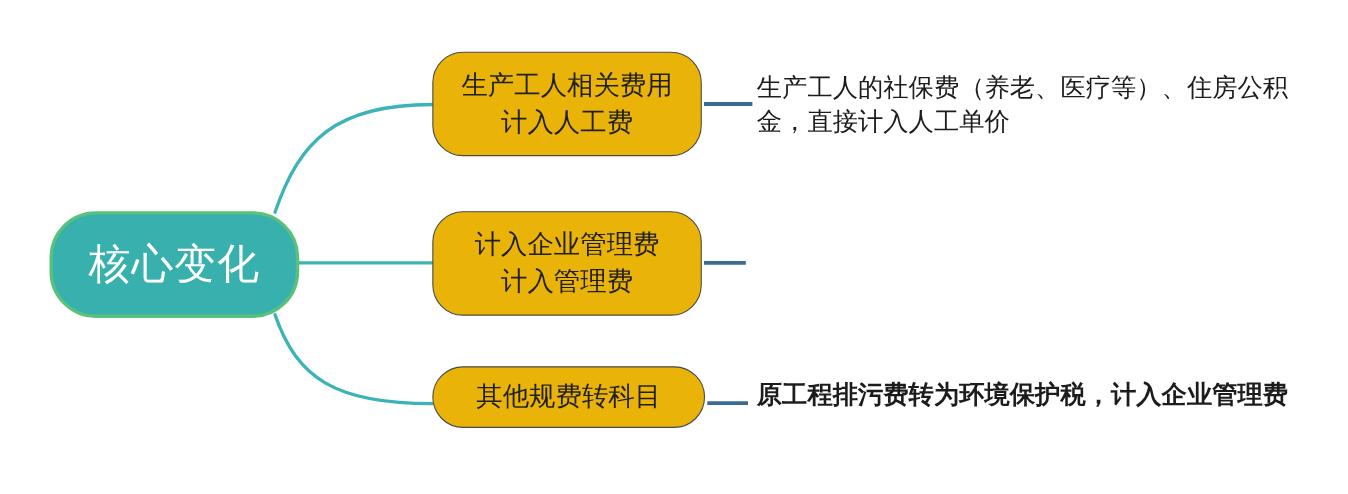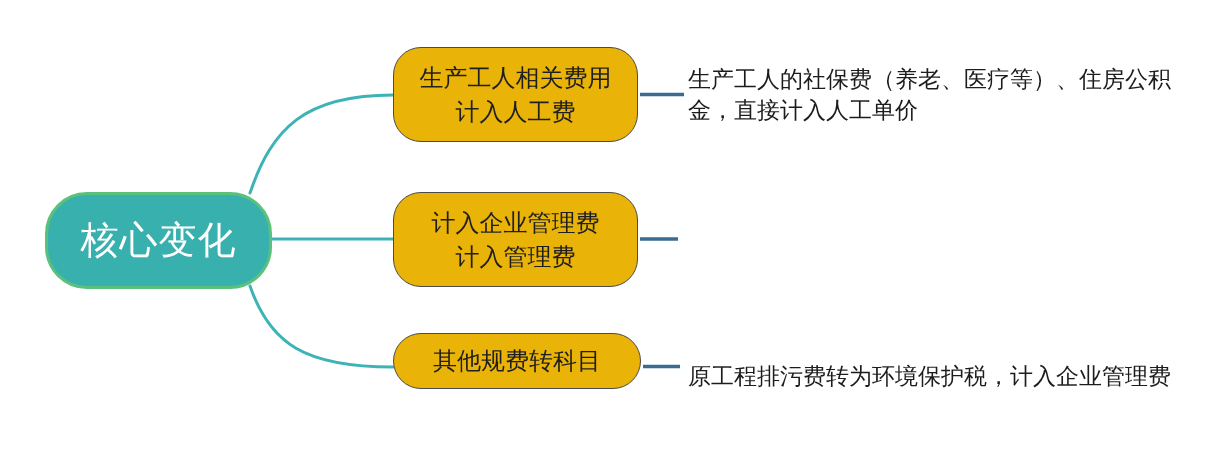--- a/index.html
+++ b/index.html
@@ -61,21 +61,21 @@
     position: absolute;
     display: flex;
     align-items: center;
     color: #1c1c1c;
     font-size: 23px;
     line-height: 31px;
     cursor: text;
   }
   .note-1 { left: 688px; top: 47px;  height: 95px; width: 489px; }
   .note-2 { left: 684px; top: 192px; height: 95px; white-space: nowrap; }
-  .note-3 { left: 688px; top: 342px; height: 68px; white-space: nowrap; }
+  .note-3 { left: 688px; top: 324px; height: 68px; white-space: nowrap; font-weight: bold; }
 </style>
 </head>
 <body>
 
 <div class="canvas">
 
   <svg class="connector-layer" viewBox="0 0 1225 449" xmlns="http://www.w3.org/2000/svg">
     <path d="M 250,193 C 272,128 305,95 393,95" fill="none" stroke-width="3" stroke-linecap="round" stroke="#3cb3b6"></path>
     <path d="M 272,239 L 393,239" fill="none" stroke-width="3" stroke-linecap="round" stroke="#3cb3b6"></path>
     <path d="M 250,286 C 270,344 305,367 393,367" fill="none" stroke-width="3" stroke-linecap="round" stroke="#3cb3b6"></path>

